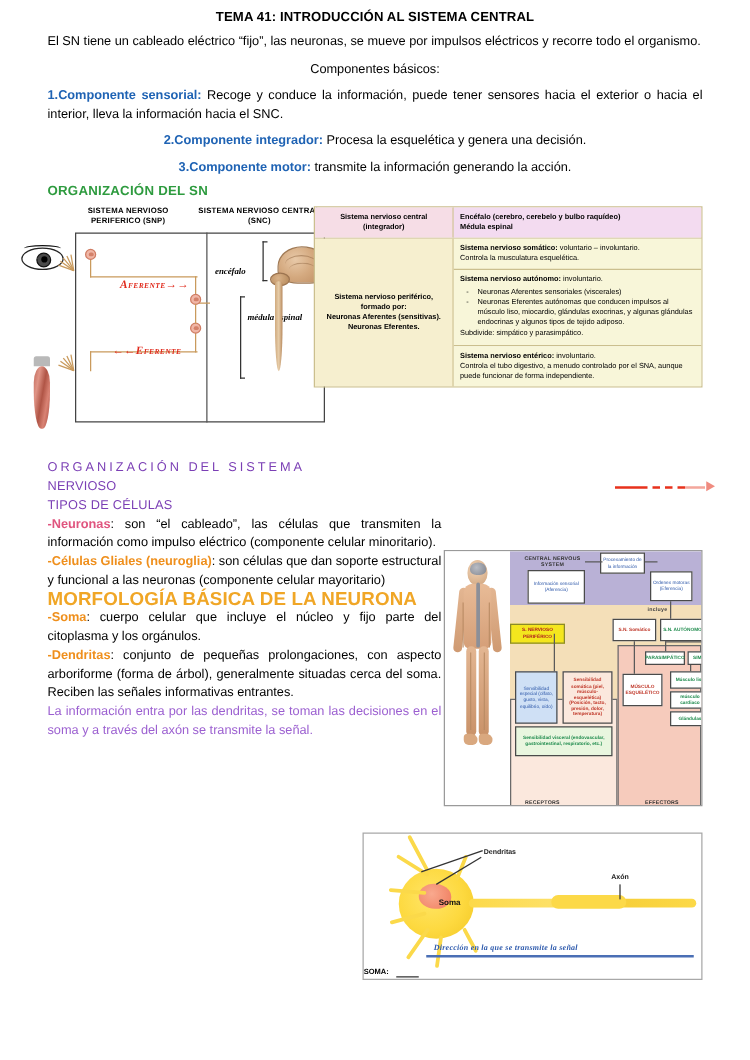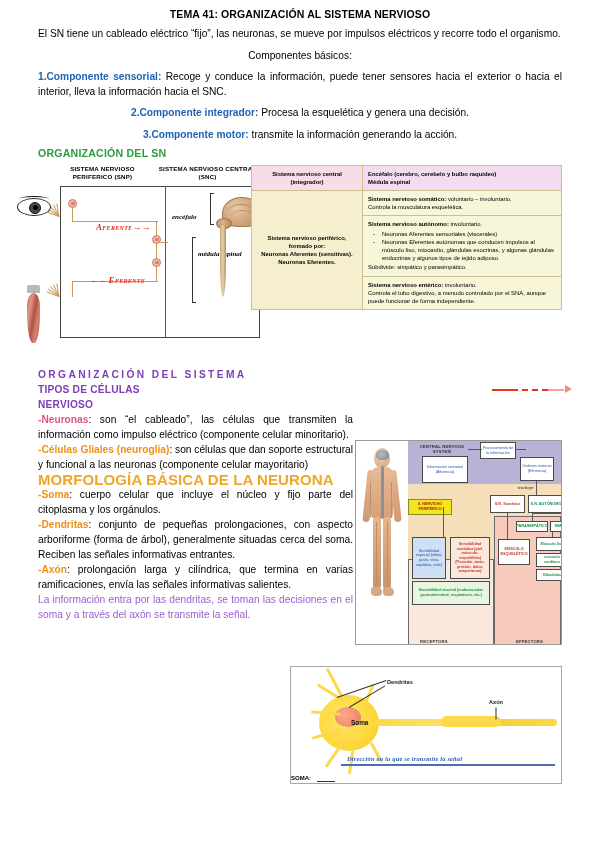--- a/index.html
+++ b/index.html
@@ -132,21 +132,21 @@
   .sub-rows { flex:1; display:flex; flex-direction:column; }
   .sub-cell { padding:4px 5px; border-bottom:1px solid #cbbf8e; background:#f8f6d9; }
   .sub-cell:last-child { border-bottom:none; }
   .bld { font-weight:bold; }
   .bullets { margin:1px 0 1px 0; padding:0; list-style:none; }
   .bullets li { position:relative; padding-left:14px; }
   .bullets li::before { content:"-"; position:absolute; left:5px; top:0; }
 
   
   .mid { position:relative; margin-top:6px; }
-  .purple-head { color:#7b3fb5; font-weight:bold; font-size:10.2px; letter-spacing:.2px; }
+  .purple-head { color:#7b3fb5; font-weight:normal; font-size:10.2px; letter-spacing:.2px; }
   .purple-head.sp { letter-spacing:2.4px; }
   .orange-head { color:#f0a626; font-weight:bold; font-size:15px; letter-spacing:.1px; }
   .term-pink { color:#e0557f; font-weight:bold; }
   .term-orange { color:#ef8f1c; font-weight:bold; }
   .purple-text { color:#9b5fd0; }
   .txtcol { width:315px; font-size:10.2px; line-height:15px; text-align:justify; }
   .txtcol p { margin:0; }
 
   .red-arrow {
     position:absolute; right:-10px; top:18px; width:80px; height:10px;
@@ -233,21 +233,21 @@
     color:#2f5bad; font-family:"Liberation Serif", serif; letter-spacing:.2px;
   }
   .soma-caption { position:absolute; left:0px; bottom:2px; font-size:6px; font-weight:bold; }
   .soma-caption::after { content:""; position:absolute; left:26px; top:6px; width:18px; height:1px; background:#333; }
 </style>
 </head>
 <body>
 
 <div class="page">
 
-  <div class="doc-subtitle">TEMA 41: ORGANIZACIÓN AL SISTEMA NERVIOSO</div>
+  <div class="doc-subtitle">TEMA 41: INTRODUCCIÓN AL SISTEMA CENTRAL</div>
 
   <div class="para">El SN tiene un cableado eléctrico “fijo”, las neuronas, se mueve por impulsos eléctricos y recorre todo el organismo.</div>
   <div class="para nojust">Componentes básicos:</div>
 
   <div class="para"><span class="blue">1.</span><span class="blue">Componente sensorial:</span><span> Recoge y conduce la información, puede tener sensores hacia el exterior o hacia el interior, lleva la información hacia el SNC.</span></div>
 
   <div class="para nojust"><span class="blue">2.</span><span class="blue">Componente integrador:</span><span> Procesa la esquelética y genera una decisión.</span></div>
 
   <div class="para nojust"><span class="blue">3.</span><span class="blue">Componente motor:</span><span> transmite la información generando la acción.</span></div>
 
@@ -367,34 +367,33 @@
       <div class="seg1"></div>
       <div class="dsh" style="left:30px"></div>
       <div class="dsh" style="left:40px"></div>
       <div class="dsh" style="left:50px"></div>
       <div class="tail2"></div>
       <div class="head"></div>
     </div>
 
     <div class="txtcol">
       <p class="purple-head sp">ORGANIZACIÓN   DEL   SISTEMA</p>
+      <p class="purple-head">NERVIOSO</p>
       <p class="purple-head">TIPOS DE CÉLULAS</p>
-      <p class="purple-head">NERVIOSO</p>
 
       <p><span class="term-pink">-Neuronas</span><span>: son “el cableado”, las células que transmiten la información como impulso eléctrico (componente celular minoritario).</span></p>
 
       <p><span class="term-orange">-Células Gliales (neuroglia)</span><span>: son células que dan soporte estructural y funcional a las neuronas (componente celular mayoritario)</span></p>
 
       <p class="orange-head">MORFOLOGÍA BÁSICA DE LA NEURONA</p>
 
       <p><span class="term-orange">-Soma</span><span>: cuerpo celular que incluye el núcleo y fijo parte del citoplasma y los orgánulos.</span></p>
 
       <p><span class="term-orange">-Dendritas</span><span>: conjunto de pequeñas prolongaciones, con aspecto arboriforme (forma de árbol), generalmente situadas cerca del soma. Reciben las señales informativas entrantes.</span></p>
 
-      <p><span class="term-orange">-Axón</span><span>: prolongación larga y cilíndrica, que termina en varias ramificaciones, envía las señales informativas salientes.</span></p>
 
       <p class="purple-text">La información entra por las dendritas, se toman las decisiones en el soma y a través del axón se transmite la señal.</p>
     </div>
   </div>
 
   <div class="figure-body">
     <div class="fb-bodycol">
       <div class="human">
         <div class="h-head"></div>
           <div class="h-brain"></div>

